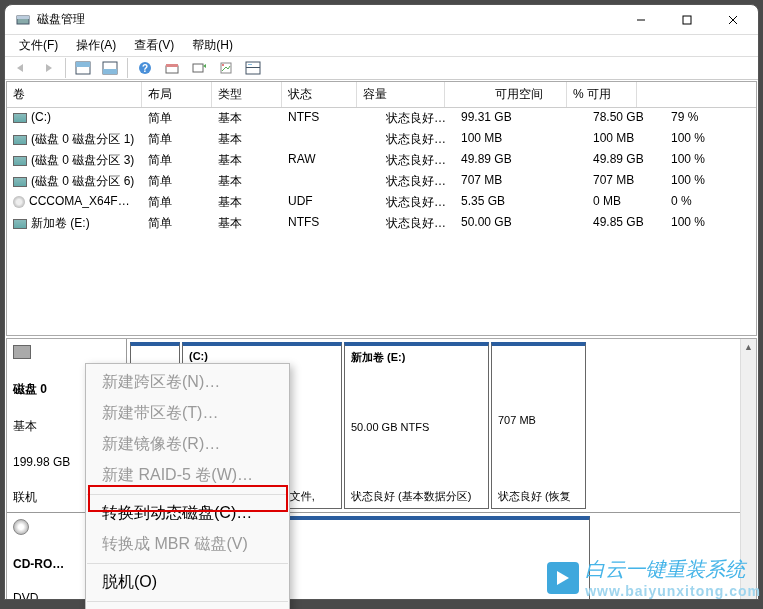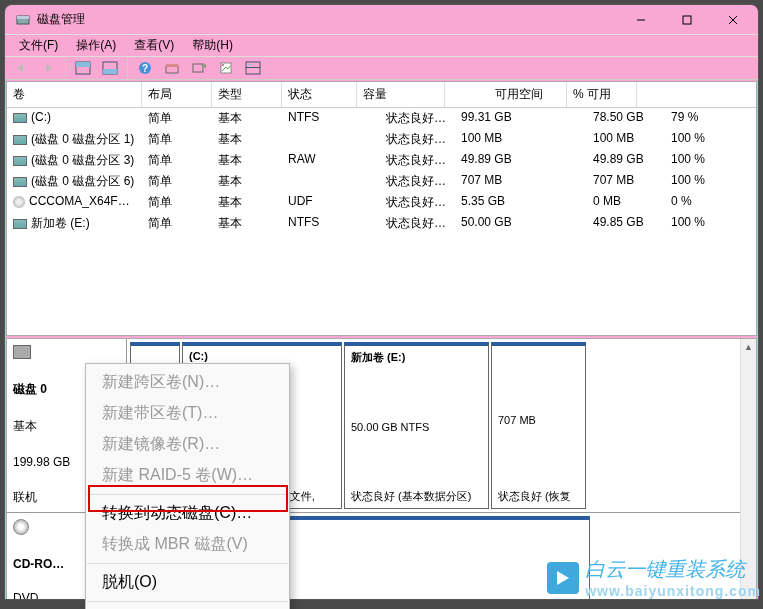--- a/index.html
+++ b/index.html
@@ -11,21 +11,21 @@
       height: 609px;
       position: relative;
       overflow: hidden;
     }
     .window {
       position: absolute;
       left: 4px;
       top: 4px;
       width: 755px;
       height: 596px;
-      background: #f9a8d4;
+      background: #ffffff;
       border: 1px solid #555;
       border-radius: 8px 8px 0 0;
       display: flex;
       flex-direction: column;
       overflow: hidden;
     }
     .titlebar {
       height: 30px;
       display: flex;
       align-items: center;

